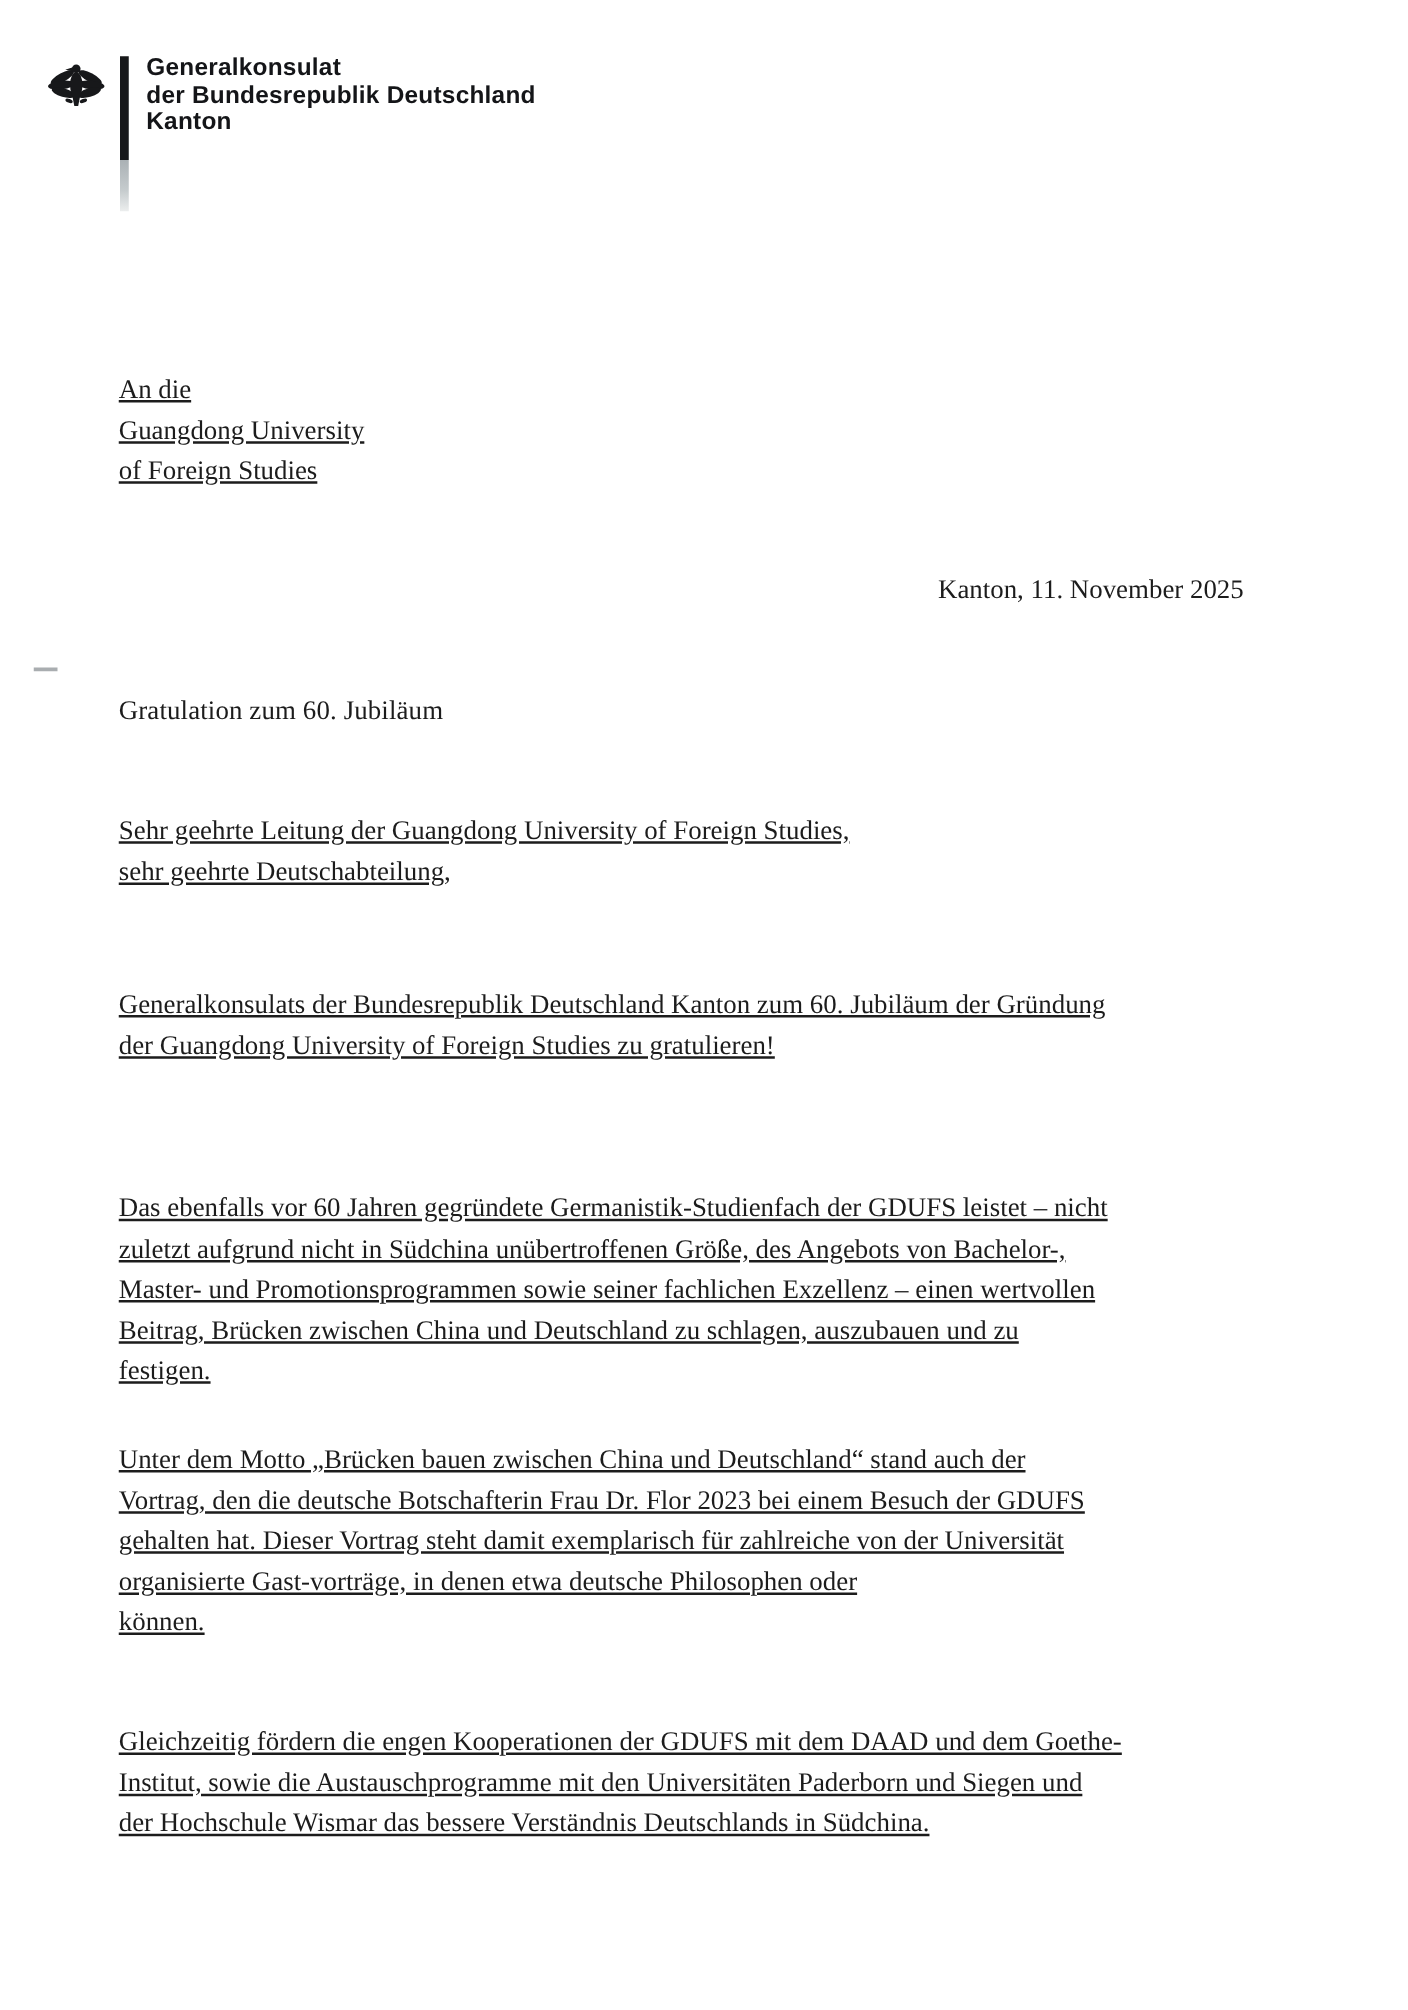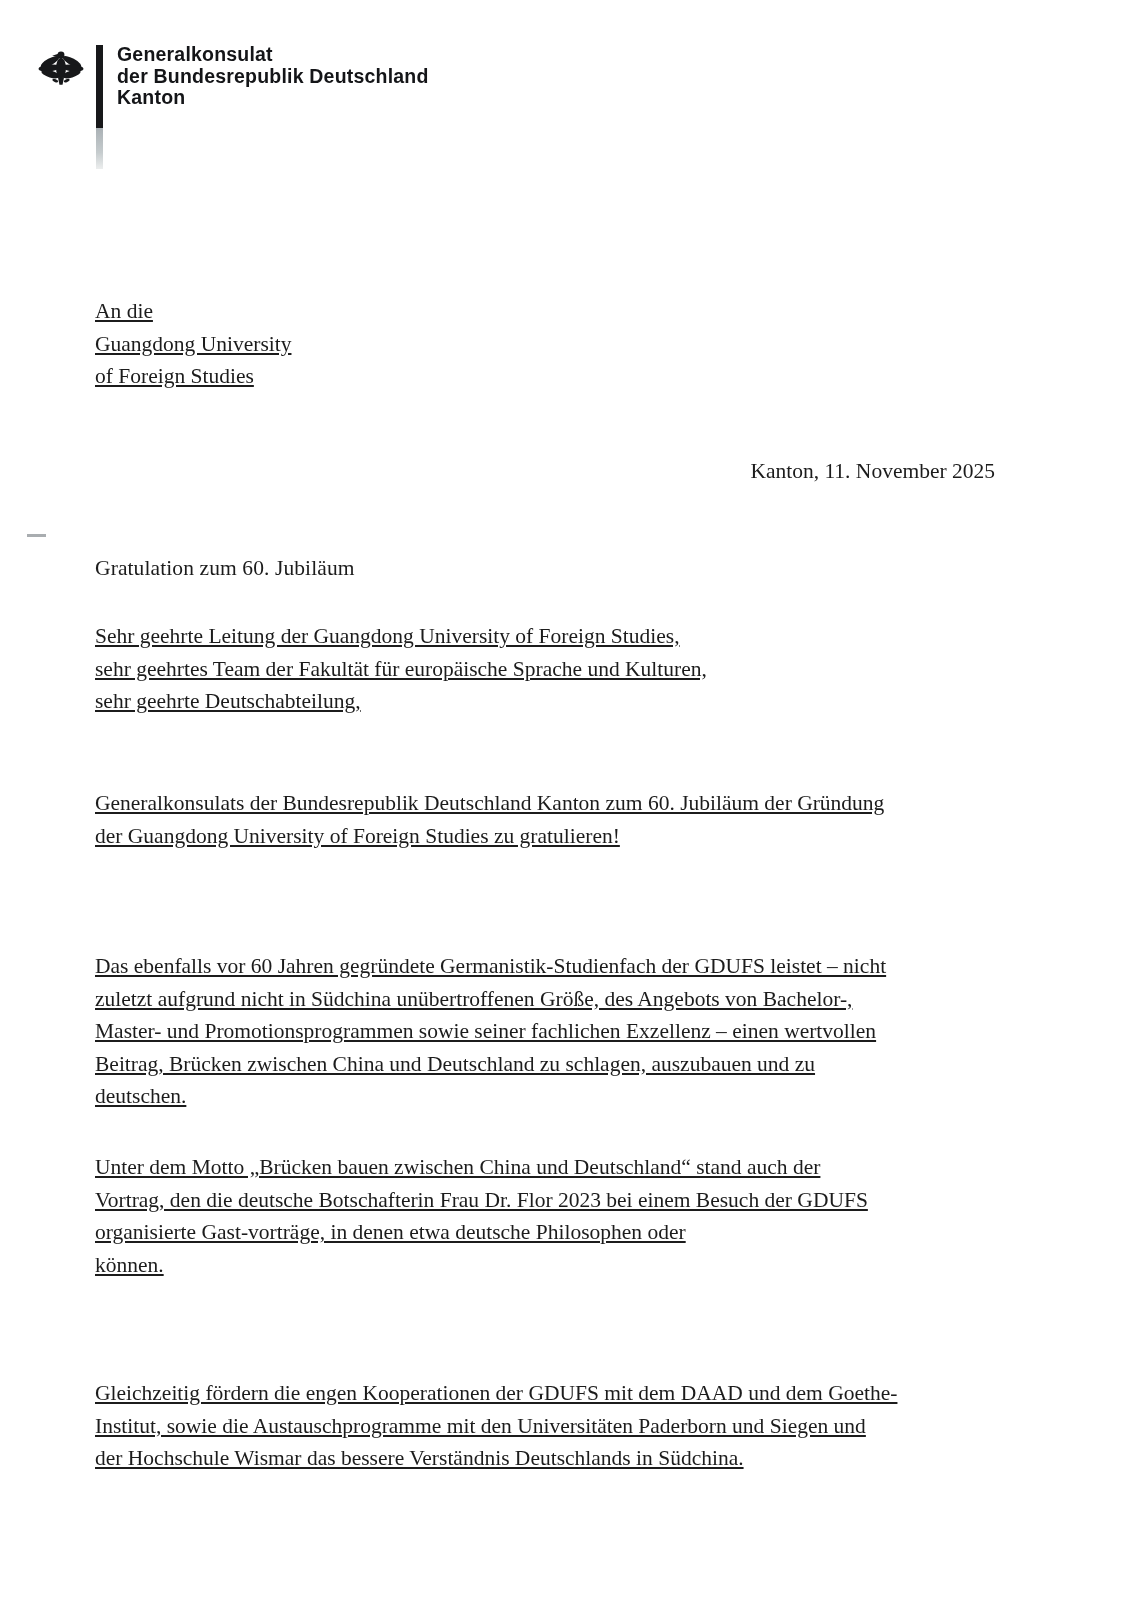--- a/index.html
+++ b/index.html
@@ -21,21 +21,21 @@
     font-family:"Liberation Sans", sans-serif; font-weight:700;
     font-size:19.5px; line-height:21.5px; color:#141518; letter-spacing:0.2px;
   }
   
   .serifblock { font-size:21.5px; line-height:32.6px;text-decoration:underline; }
   .line { white-space:nowrap; }
   .recipient  { position:absolute; left:95px; top:295px; }
   .dateline   { position:absolute; left:95px; top:459px; width:900px; text-align:right; font-size:21.5px; }
   .fold-mark  { position:absolute; left:27px; top:534px; width:19px; height:3px; background:#a9adb0; }
   .subject    { position:absolute; left:95px; top:556px; font-weight:400; font-size:21.5px; letter-spacing:0.1px; }
-  .salutation { position:absolute; left:95px; top:620px; }
+  .salutation { position:absolute; left:95px; top:648px; }
   .para       { position:absolute; left:95px; }
   .p1 { top:787px; }
   .p2 { top:950px; }
   .p3 { top:1151px; }
   .p4 { top:1377px; }
 </style>
 </head>
 <body>
 
 <div class="page">
@@ -79,38 +79,38 @@
     </div>
 
   <div class="dateline">Kanton, 11. November 2025</div>
 
   <div class="fold-mark"></div>
 
   <div class="subject">Gratulation zum 60. Jubiläum</div>
 
   <div class="salutation serifblock">
       <div class="line">Sehr geehrte Leitung der Guangdong University of Foreign Studies,</div>
-      <div class="line">sehr geehrtes Team der Fakultät für europäische Sprache und Kulturen,</div>
       <div class="line">sehr geehrte Deutschabteilung,</div>
     </div>
 
   <div class="para p1 serifblock">
       <div class="line">Generalkonsulats der Bundesrepublik Deutschland Kanton zum 60. Jubiläum der Gründung</div>
       <div class="line">der Guangdong University of Foreign Studies zu gratulieren!</div>
     </div>
   <div class="para p2 serifblock">
       <div class="line">Das ebenfalls vor 60 Jahren gegründete Germanistik-Studienfach der GDUFS leistet – nicht</div>
       <div class="line">zuletzt aufgrund nicht in Südchina unübertroffenen Größe, des Angebots von Bachelor-,</div>
       <div class="line">Master- und Promotionsprogrammen sowie seiner fachlichen Exzellenz – einen wertvollen</div>
       <div class="line">Beitrag, Brücken zwischen China und Deutschland zu schlagen, auszubauen und zu</div>
-      <div class="line">deutschen.</div>
+      <div class="line">festigen.</div>
     </div>
   <div class="para p3 serifblock">
       <div class="line">Unter dem Motto „Brücken bauen zwischen China und Deutschland“ stand auch der</div>
       <div class="line">Vortrag, den die deutsche Botschafterin Frau Dr. Flor 2023 bei einem Besuch der GDUFS</div>
+      <div class="line">gehalten hat. Dieser Vortrag steht damit exemplarisch für zahlreiche von der Universität</div>
       <div class="line">organisierte Gast-vorträge, in denen etwa deutsche Philosophen oder</div>
       <div class="line">können.</div>
     </div>
   <div class="para p4 serifblock">
       <div class="line">Gleichzeitig fördern die engen Kooperationen der GDUFS mit dem DAAD und dem Goethe-</div>
       <div class="line">Institut, sowie die Austauschprogramme mit den Universitäten Paderborn und Siegen und</div>
       <div class="line">der Hochschule Wismar das bessere Verständnis Deutschlands in Südchina.</div>
     </div>
 
 </div>

